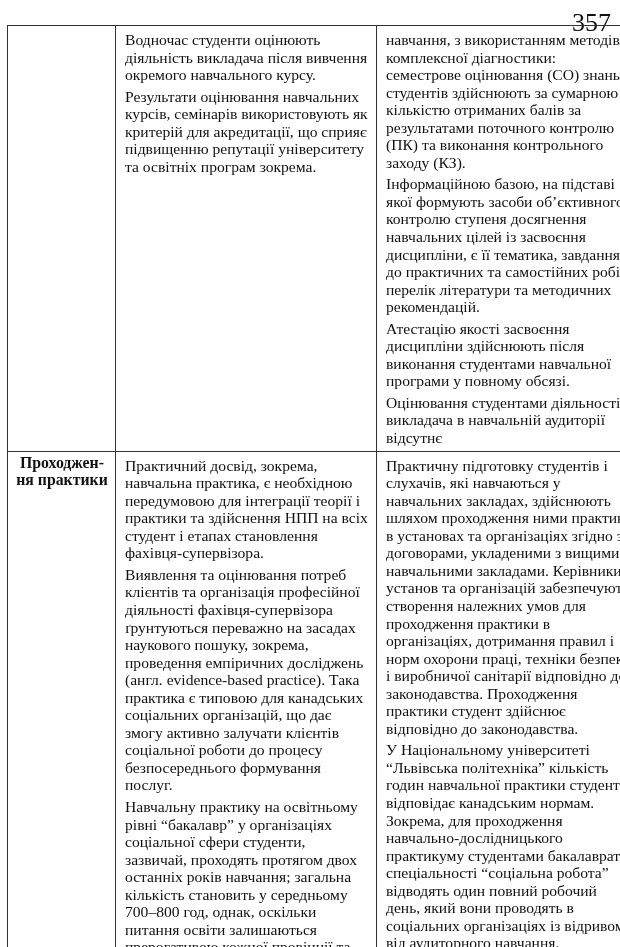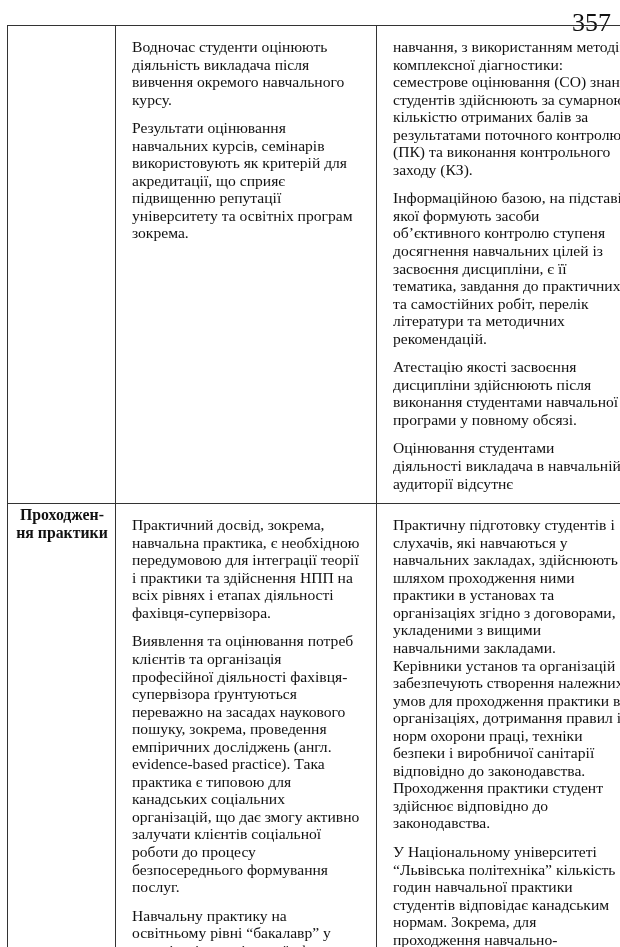--- a/index.html
+++ b/index.html
@@ -44,21 +44,21 @@
   td.col-2 { width: 251px; }
   td.col-3 { width: 256px; }
   td.col-label .label-text {
     font-weight: bold;
     text-align: center;
     white-space: pre-line;
     padding-top: 1px;
     font-size: 15.8px;
   }
   p.para {
-    margin: 11px;
+    margin: 4px;
     padding: 0;
     text-align: left;
   }
   .it { }
 </style>
 </head>
 <body>
 
 <div class="page-number">357</div>
 
@@ -78,21 +78,21 @@
         <p class="para">Атестацію якості засвоєння дисципліни здійснюють після виконання студентами навчальної програми у повному обсязі.</p>
         <p class="para">Оцінювання студентами діяльності викладача в навчальній аудиторії відсутнє</p>
       </td>
     </tr>
     <tr class="row-2">
       <td class="col-label">
         <div class="label-text">Проходжен-
 ня практики</div>
       </td>
       <td class="col-2">
-        <p class="para">Практичний досвід, зокрема, навчальна практика, є необхідною передумовою для інтеграції теорії і практики та здійснення НПП на всіх рівнях і етапах діяльності фахівця-супервізора.</p>
+        <p class="para">Практичний досвід, зокрема, навчальна практика, є необхідною передумовою для інтеграції теорії і практики та здійснення НПП на всіх студент і етапах становлення фахівця-супервізора.</p>
         <p class="para"><span>Виявлення та оцінювання потреб клієнтів та організація професійної діяльності фахівця-супервізора ґрунтуються переважно на засадах наукового пошуку, зокрема, проведення емпіричних досліджень (</span><span class="it">англ</span><span>. evidence-based practice). Така практика є типовою для канадських соціальних організацій, що дає змогу активно залучати клієнтів соціальної роботи до процесу безпосереднього формування послуг.</span></p>
         <p class="para">Навчальну практику на освітньому рівні “бакалавр” у організаціях соціальної сфери студенти, зазвичай, проходять протягом двох останніх років навчання; загальна кількість становить у середньому 700–800 год, однак, оскільки питання освіти залишаються прерогативою кожної провінції та території, зазначена кількість годин</p>
       </td>
       <td class="col-3">
         <p class="para">Практичну підготовку студентів і слухачів, які навчаються у навчальних закладах, здійснюють шляхом проходження ними практики в установах та організаціях згідно з договорами, укладеними з вищими навчальними закладами. Керівники установ та організацій забезпечують створення належних умов для проходження практики в організаціях, дотримання правил і норм охорони праці, техніки безпеки і виробничої санітарії відповідно до законодавства. Проходження практики студент здійснює відповідно до законодавства.</p>
         <p class="para">У Національному університеті “Львівська політехніка” кількість годин навчальної практики студентів відповідає канадським нормам. Зокрема, для проходження навчально-дослідницького практикуму студентами бакалаврату спеціальності “соціальна робота” відводять один повний робочий день, який вони проводять в соціальних організаціях із відривом від аудиторного навчання.</p>
       </td>
     </tr>
   </tbody>
 </table>

